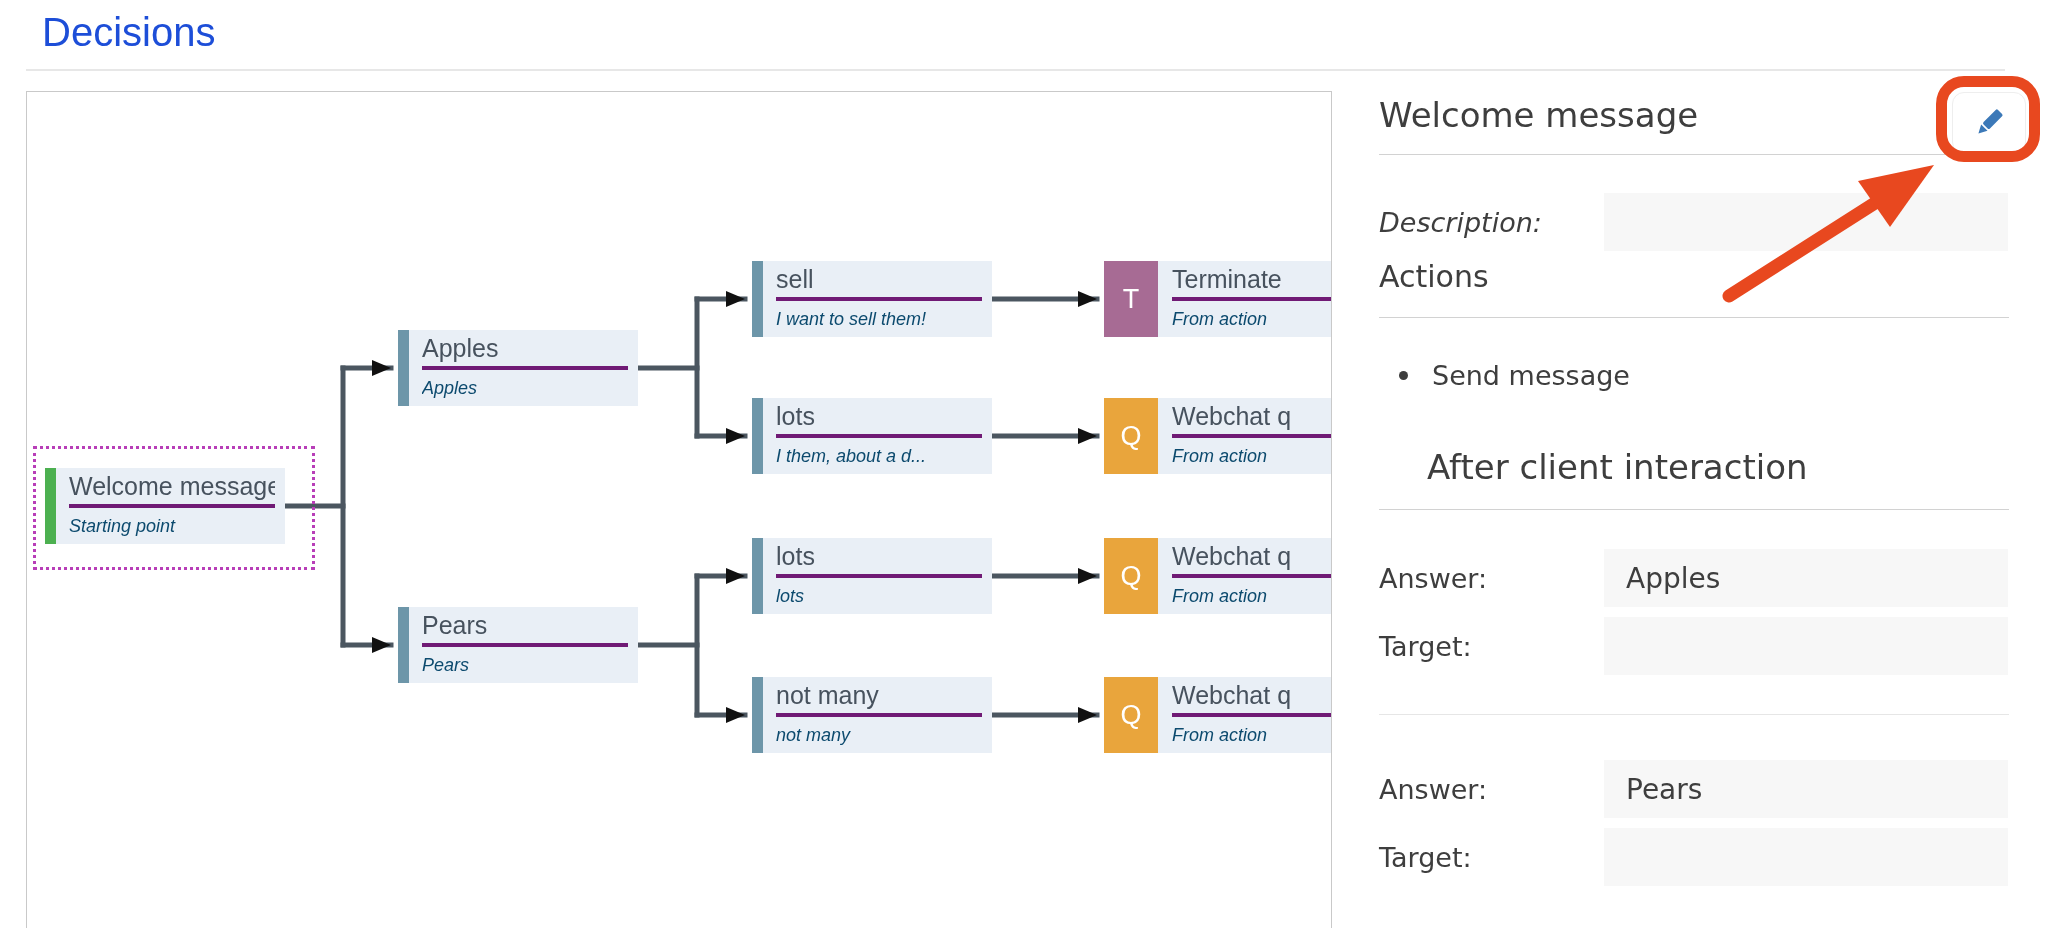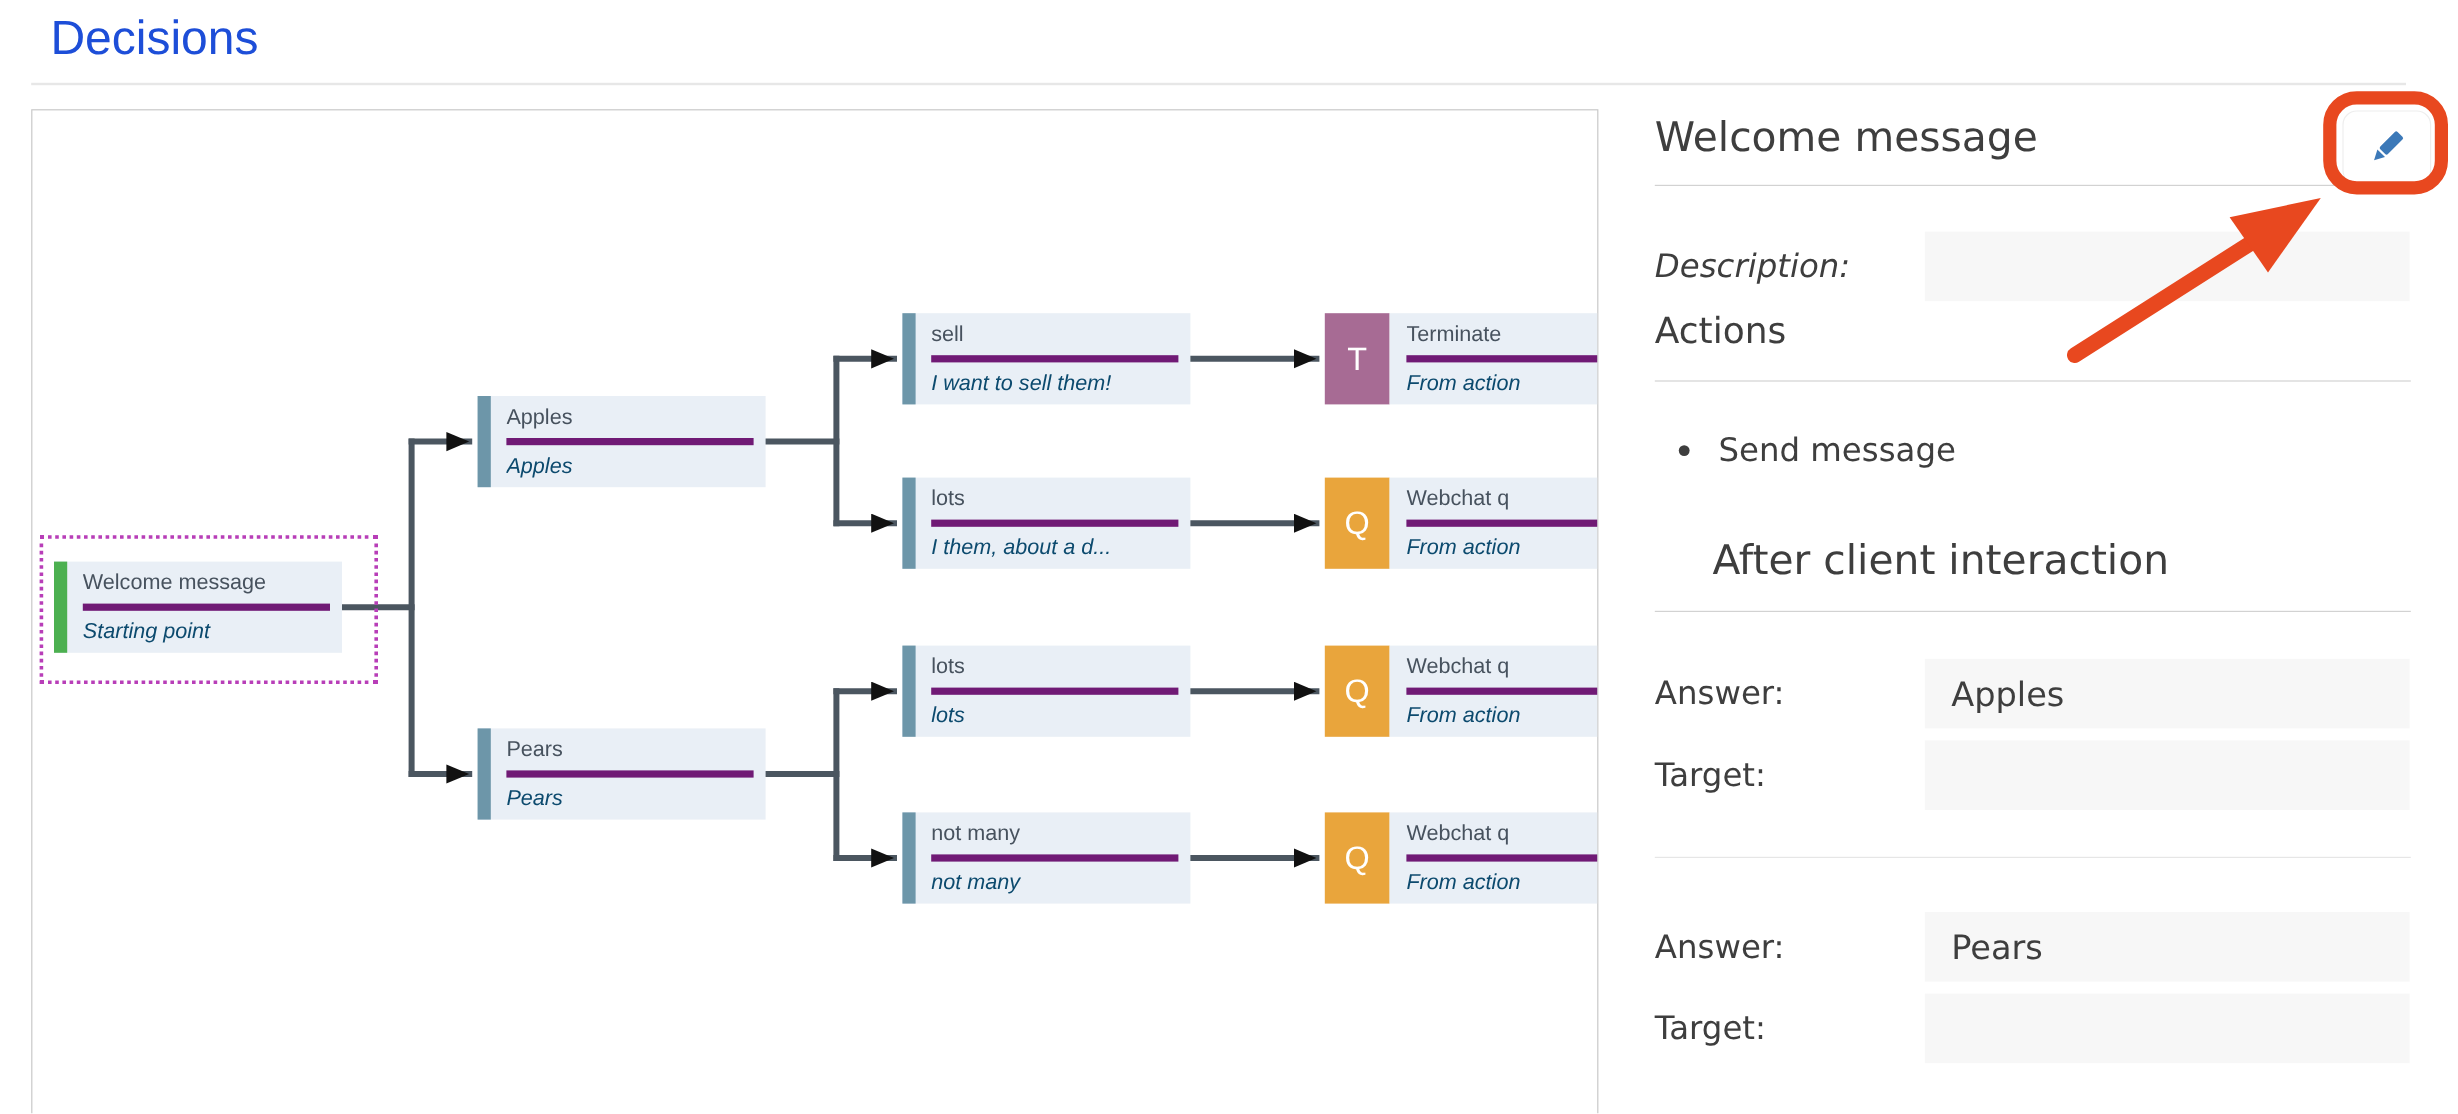--- a/index.html
+++ b/index.html
@@ -12,22 +12,22 @@
               border-bottom:2px solid #e7e7e7;}
 
   
   .diagram-panel{position:absolute;left:26px;top:91px;width:1304px;height:860px;
                  background:#fff;border:1px solid #c9c9c9;overflow:hidden;}
   .connectors{position:absolute;left:0;top:0;}
 
   .node{position:absolute;width:240px;height:76px;background:#e9eff6;display:flex;}
   .node .bar{width:11px;flex:none;}
   .node .ncontent{flex:1;display:flex;flex-direction:column;padding:0 10px 0 13px;min-width:0;}
-  .ntitle{height:38px;display:flex;align-items:center;font-size:18px;color:#47525e;
-          border-bottom:6px solid #701a75;white-space:nowrap;overflow:hidden;}
+  .ntitle{height:38px;display:flex;align-items:center;font-size:25px;color:#47525e;
+          border-bottom:4px solid #701a75;white-space:nowrap;overflow:hidden;}
   .nsub{height:37px;display:flex;align-items:center;font-size:18px;color:#0c4a6e;
         font-style:italic;white-space:nowrap;overflow:hidden;}
 
   .action-node{position:absolute;height:76px;display:flex;}
   .action-node .badge{width:54px;flex:none;display:flex;align-items:center;justify-content:center;
                       color:#fff;font-size:27px;}
   .action-node .ncontent{width:173px;background:#e9eff6;display:flex;flex-direction:column;
                          padding:0 6px 0 14px;}
 
   .selection-outline{position:absolute;left:6px;top:354px;width:276px;height:118px;

